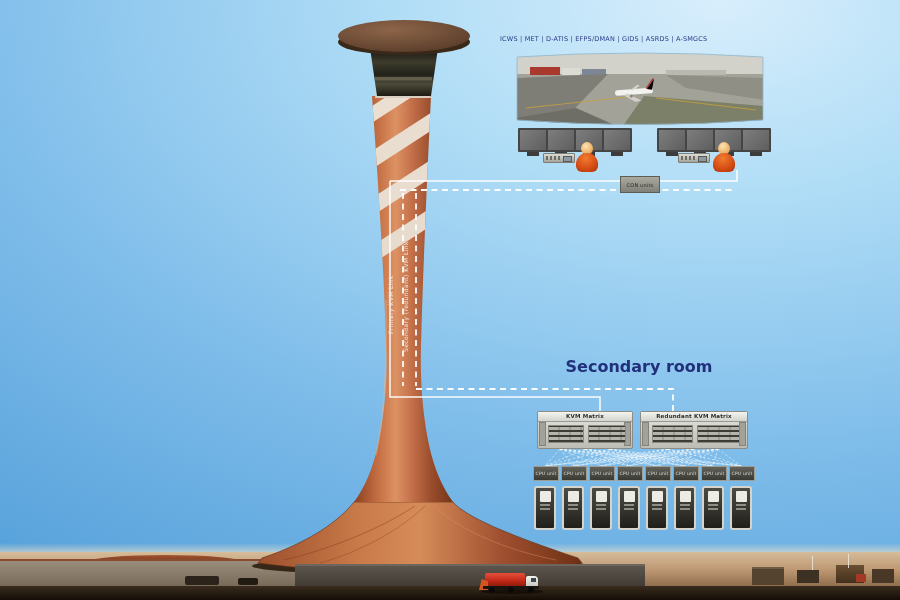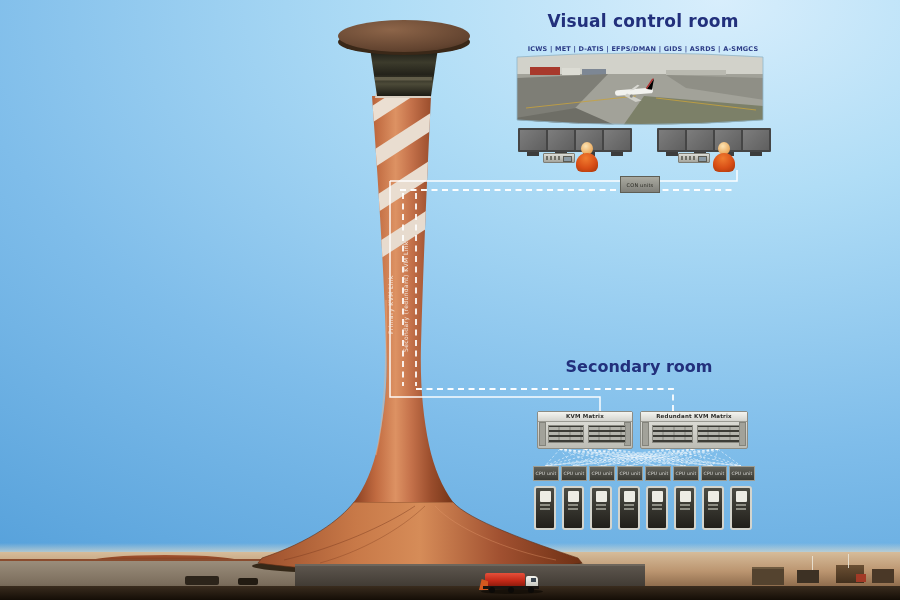--- a/index.html
+++ b/index.html
@@ -37,21 +37,21 @@
   .truck .wh{position:absolute;top:17px;width:6px;height:6px;border-radius:50%;background:#0c0a08;}
 
   
   svg.lines{left:0;top:0;width:900px;height:600px;pointer-events:none;}
   .lsolid{stroke:#ffffff;stroke-width:1.5;fill:none;opacity:.95;}
   .ldash{stroke:#ffffff;stroke-width:1.8;fill:none;stroke-dasharray:6 4.5;opacity:.97;}
   .fan{stroke:#ffffff;stroke-width:.7;opacity:.75;stroke-dasharray:2.5 2;}
 
   
   .vcr-title{left:520px;top:11px;width:246px;text-align:center;font-size:17px;font-weight:bold;color:#22307c;letter-spacing:.2px;}
-  .vcr-systems{left:500px;top:45px;width:286px;text-align:center;font-size:6.5px;font-weight:bold;color:#2b3b86;letter-spacing:.2px;}
+  .vcr-systems{left:500px;top:35px;width:286px;text-align:left;font-size:6.5px;font-weight:normal;color:#2b3b86;letter-spacing:.2px;}
   svg.pano{left:516px;top:48px;width:248px;height:82px;}
   .mon{position:absolute;top:128px;width:26px;height:20px;background:linear-gradient(135deg,#7d7d7d,#5f5f5f);border:2px solid #454545;border-radius:1px;}
   .mon::after{content:"";position:absolute;left:50%;bottom:-6px;width:12px;height:4px;background:#3c3c3c;transform:translateX(-50%);}
   .kbd{position:absolute;top:153px;width:30px;height:8px;background:linear-gradient(#dcdcd6,#a5a59d);border:1px solid #7e7e76;border-radius:1px;}
   .kbd::before{content:"";position:absolute;left:2px;top:2px;width:16px;height:4px;
     background:repeating-linear-gradient(90deg,#6e6e66 0 2px,transparent 2px 4px);}
   .kbd::after{content:"";position:absolute;right:2px;top:2px;width:7px;height:4px;background:#8b9aa4;border:.5px solid #5a5a52;}
   .avatar{position:absolute;top:142px;width:22px;height:31px;}
   .avatar .head{position:absolute;left:5px;top:0;width:12px;height:13px;border-radius:50%;
     background:radial-gradient(circle at 40% 32%,#fce4b4,#eeb269 58%,#d68e3c);}
@@ -224,21 +224,20 @@
         <line x1="718" y1="449" x2="657" y2="466" class="fan"></line>
         <line x1="718" y1="449" x2="685" y2="466" class="fan"></line>
         <line x1="718" y1="449" x2="713" y2="466" class="fan"></line>
         <line x1="718" y1="449" x2="741" y2="466" class="fan"></line>
       </g>
   </svg>
 
   <div class="abs vlabel" style="left:387px;top:268px;height:66px;">Primary KVM Link</div>
   <div class="abs vlabel" style="left:402px;top:248px;height:104px;">Secondary (redundant) KVM Link</div>
 
-  <div class="abs vcr-title">Visual control room</div>
   <div class="abs vcr-systems">ICWS | MET | D-ATIS | EFPS/DMAN | GIDS | ASRDS | A-SMGCS</div>
 
   <svg class="abs pano" viewBox="0 0 248 82">
     <defs>
       <clipPath id="panoClip">
           <path d="M1,9 Q124,1 247,9 L247,72 Q124,81 1,72 Z"></path>
         </clipPath>
     </defs>
     <g clip-path="url(#panoClip)">
       <rect x="0" y="0" width="248" height="30" fill="#d2d2ca"></rect>

